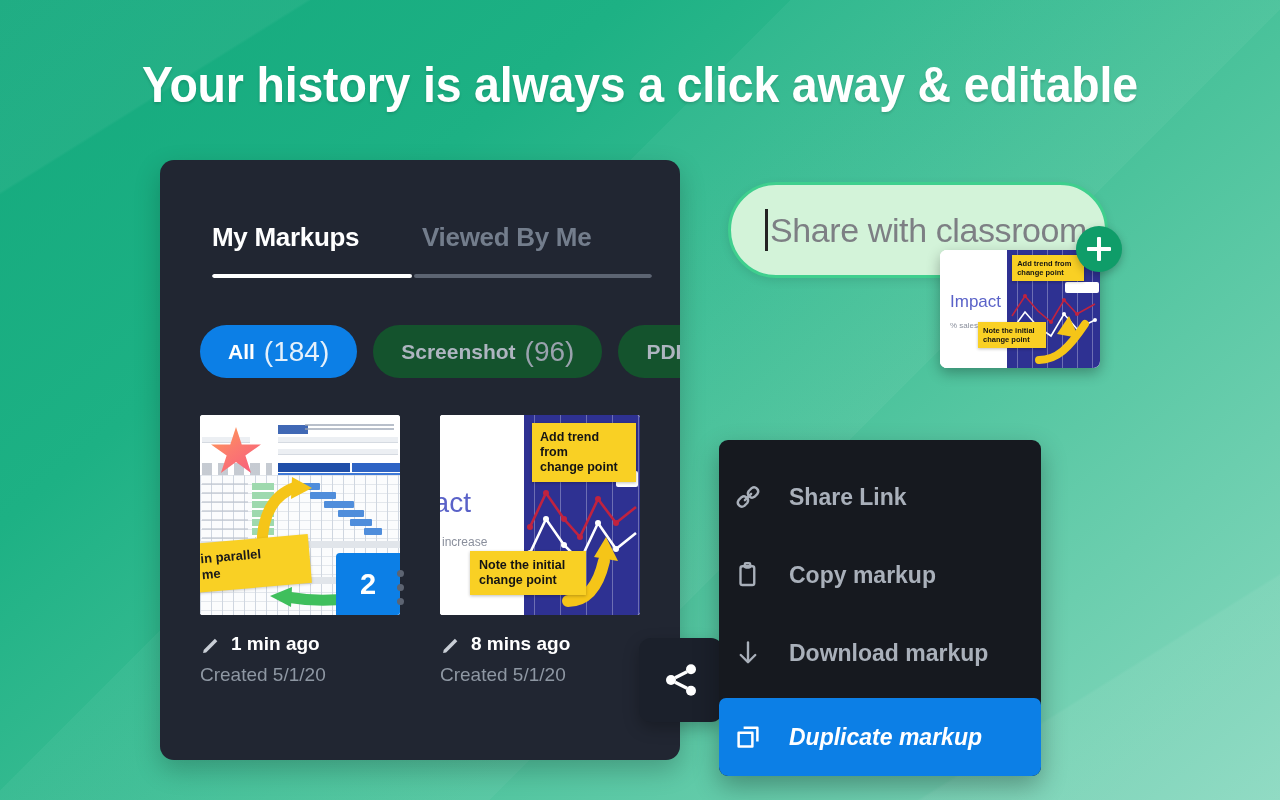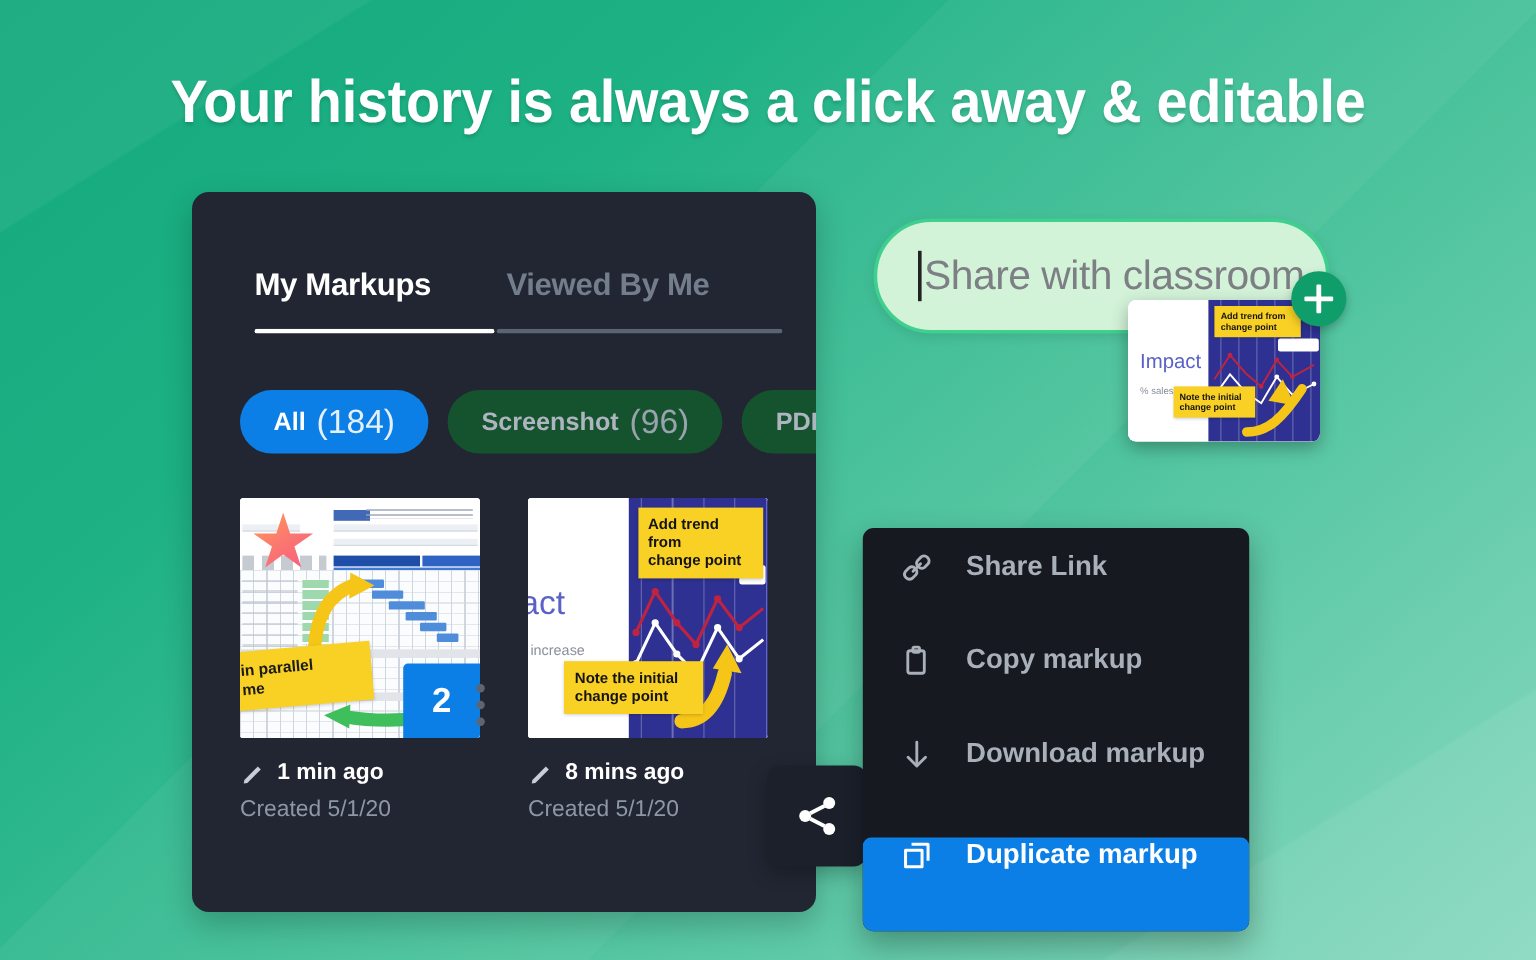--- a/index.html
+++ b/index.html
@@ -214,23 +214,23 @@
     z-index: 20;
   }
 
   
   .menu {
     position:absolute; left:719px; top:440px; width:322px;
     background:#16191f; border-radius:9px; padding: 18px 0 0 0;
     box-shadow: 0 10px 26px rgba(0,0,0,0.30);
     z-index: 45; overflow:hidden;
   }
-  .mi { display:flex; align-items:flex-start; height:78px; padding-left:28px; gap:24px; }
+  .mi { display:flex; align-items:center; height:78px; padding-left:12px; gap:24px; }
   .mi .lbl { font-size:23px; font-weight:700; color:#a9b0ba; white-space:nowrap; }
-  .mi.hl { background:#0c7fe6; border-radius:7px; margin: 6px 0 0 0; }
+  .mi.hl { background:#0c7fe6; border-radius:7px; margin: 6px 0 0 0; font-style: italic; }
   .mi.hl .lbl { color:#ffffff; }
   .ico { width:34px; display:flex; align-items:center; justify-content:center; }
 </style>
 </head>
 <body>
 
 <div id="stage">
 
   <div class="headline">Your history is always a click away &amp; editable</div>
 

